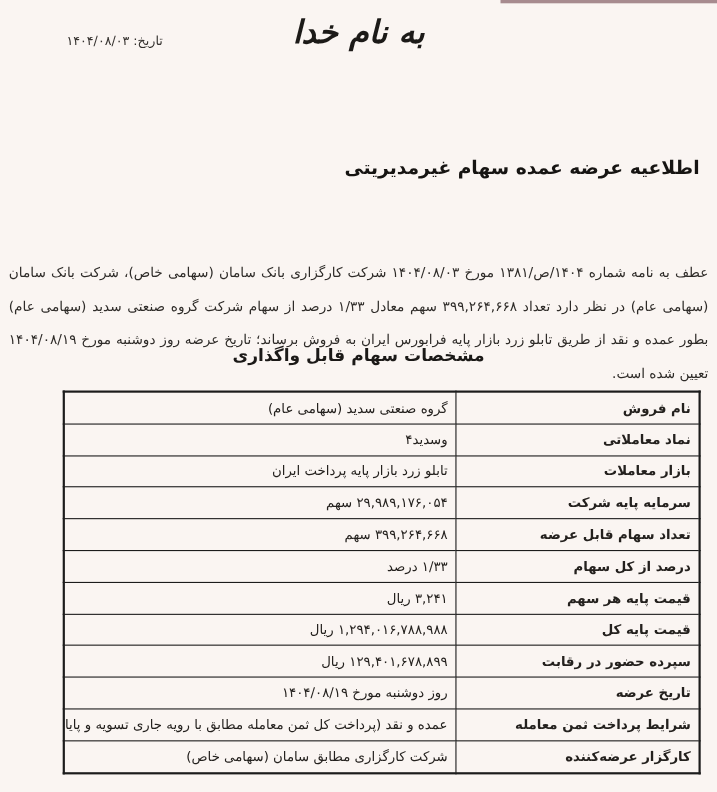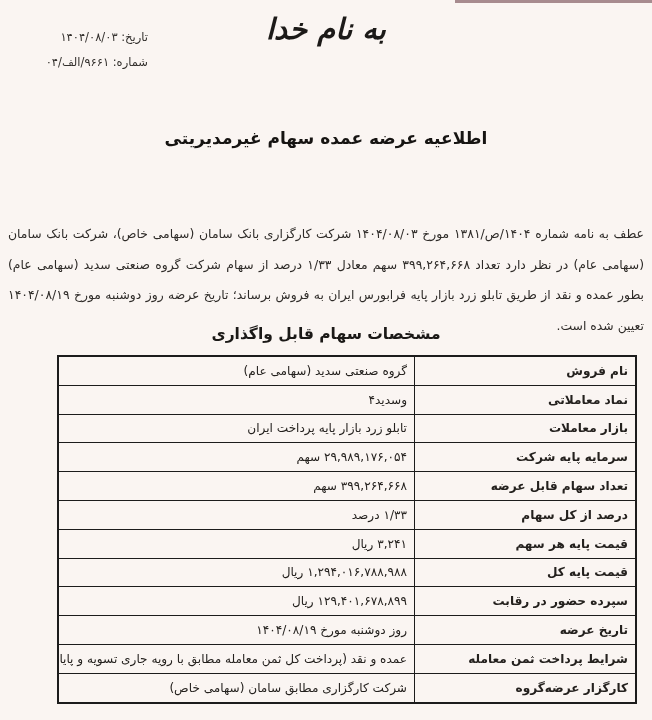--- a/index.html
+++ b/index.html
@@ -27,33 +27,33 @@
   }
   .bismillah {
     position: absolute; top: 12px; left: 0; right: 0;
     text-align: center;
     font-family: "DejaVu Serif", "DejaVu Sans", serif;
     font-style: italic; font-weight: bold;
     font-size: 29px; color: #1c1a18;
   }
   .doc-title {
     position: absolute; top: 121px; left: 0; right: 0;
-    margin: 1px; text-align: center;
+    margin: 16px; 
     font-size: 17px; font-weight: bold;
     line-height: 33px; color: #161412;
   }
   .body-text {
-    position: absolute; top: 219px; left: 8px; right: 8px;
+    position: absolute; top: 233px; left: 8px; right: 8px;
     margin: 0;
     font-size: 12.4px; line-height: 30.5px;
     text-align: justify; color: #2e2b28;
   }
   .table-heading {
     position: absolute; top: 313px; left: 0; right: 0;
-    margin: 11px; text-align: center;
+    margin: 0; text-align: center;
     font-family: "DejaVu Serif", "DejaVu Sans", serif;
     font-size: 15.5px; font-weight: bold; color: #1b1917;
   }
   table.spec {
     position: absolute; top: 355px; right: 15px;
     width: 580px;
     border-collapse: collapse;
     table-layout: fixed;
     border: 2px solid var(--line, #1c1c1c);
   }
@@ -78,24 +78,20 @@
 </style>
 </head>
 <body>
 
 <div class="top-strip"></div>
 
 <div class="meta">
   <div>
     <span>تاریخ:</span>
     <span>۱۴۰۴/۰۸/۰۳</span>
-  </div>
-  <div>
-    <span>شماره:</span>
-    <span>۹۶۶۱/الف/۰۴</span>
   </div>
 </div>
 
 <div class="bismillah">به نام خدا</div>
 
 <h1 class="doc-title">
   <div>اطلاعیه عرضه عمده سهام غیرمدیریتی</div>
 </h1>
 
 <p class="body-text">عطف به نامه شماره ۱۴۰۴/ص/۱۳۸۱ مورخ ۱۴۰۴/۰۸/۰۳ شرکت کارگزاری بانک سامان (سهامی خاص)، شرکت بانک سامان (سهامی عام) در نظر دارد تعداد ۳۹۹,۲۶۴,۶۶۸ سهم معادل ۱/۳۳ درصد از سهام شرکت گروه صنعتی سدید (سهامی عام) بطور عمده و نقد از طریق تابلو زرد بازار پایه فرابورس ایران به فروش برساند؛ تاریخ عرضه روز دوشنبه مورخ ۱۴۰۴/۰۸/۱۹ تعیین شده است.</p>
@@ -142,17 +138,17 @@
       </tr>
       <tr>
         <td class="label-cell">تاریخ عرضه</td>
         <td class="value-cell">روز دوشنبه مورخ ۱۴۰۴/۰۸/۱۹</td>
       </tr>
       <tr>
         <td class="label-cell">شرایط پرداخت ثمن معامله</td>
         <td class="value-cell">عمده و نقد (پرداخت کل ثمن معامله مطابق با رویه جاری تسویه و پایاپای (⁦T+۲⁩))</td>
       </tr>
       <tr>
-        <td class="label-cell">کارگزار عرضه‌گروه</td>
+        <td class="label-cell">کارگزار عرضه‌کننده</td>
         <td class="value-cell">شرکت کارگزاری مطابق سامان (سهامی خاص)</td>
       </tr>
     </tbody>
 </table>
 
 </body></html>

